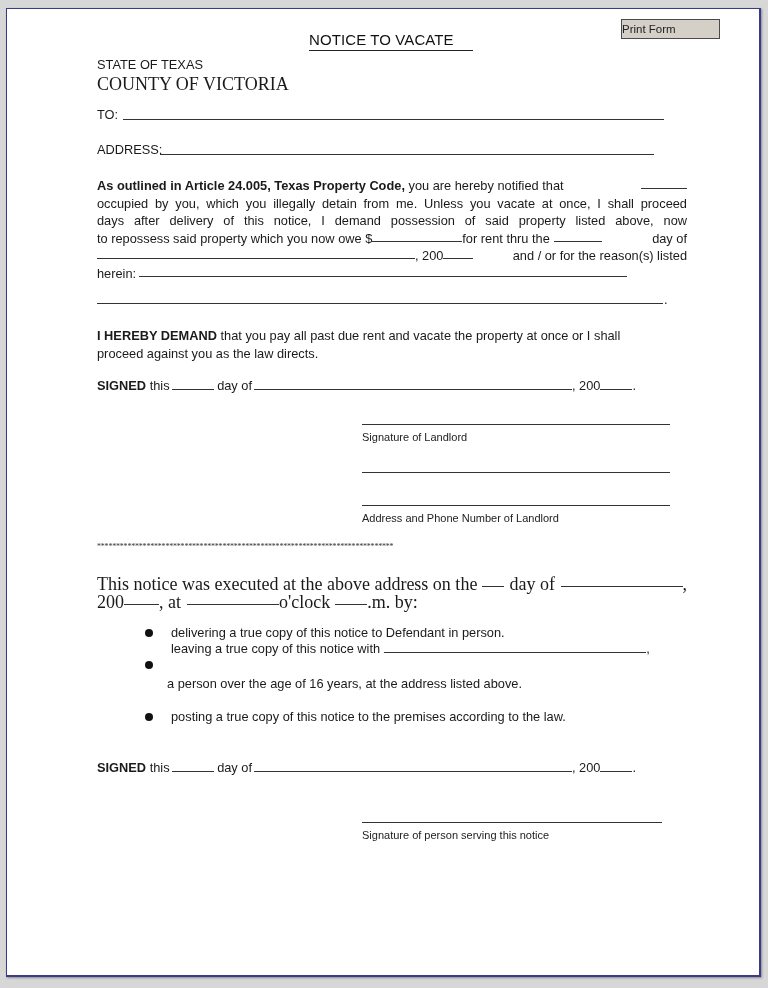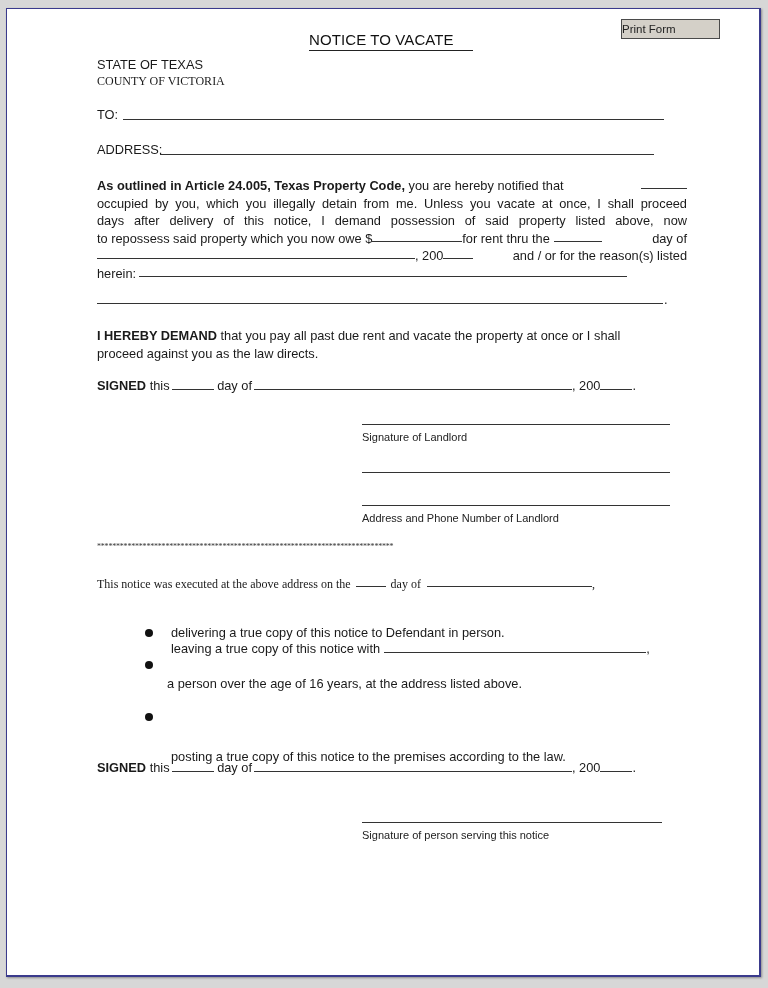--- a/index.html
+++ b/index.html
@@ -40,21 +40,21 @@
     font-size: 15px;
     color: #111;
     letter-spacing: 0.1px;
   }
   .title-rule {
     position: absolute;
     left: 302px; top: 41px;
     width: 164px; height: 1px;
     background: #222;
   }
-  .serif { font-family: "Liberation Serif", serif; font-size: 12px; }
+  .serif { font-family: "Liberation Serif", serif; font-size: 18px; }
   .sans13 { font-size: 12.8px; }
   .line {
     position: absolute; height: 0;
     border-bottom: 1px solid #333;
   }
   .blank {
     display: inline-block;
     border-bottom: 1px solid #333;
     height: 11px;
     vertical-align: baseline;
@@ -139,35 +139,44 @@
   <div class="abs" style="left:90px; top:533px; font-size:8px; letter-spacing:-0.2px; color:#333; white-space:nowrap; font-family:'Liberation Serif', serif;">******************************************************************************</div>
 
   <div class="abs serif" style="left:90px; top:566px; width:590px; line-height:18px;">
     <div style="display:flex; white-space:nowrap;">
       <span>This notice was executed at the above address on the</span>
       <span class="blank" style="width:30px; margin:0 5px;"></span>
       <span>day of</span>
       <span class="blank" style="width:165px; margin-left:6px;"></span>
       <span>,</span>
     </div>
+    <div style="display:flex; white-space:nowrap;">
+      <span>200</span>
+      <span class="blank" style="width:35px;"></span>
+      <span>, at</span>
+      <span class="blank" style="width:92px; margin-left:6px;"></span>
+      <span>o'clock</span>
+      <span class="blank" style="width:32px; margin-left:5px;"></span>
+      <span>.m. by:</span>
+    </div>
   </div>
 
   <div class="bullet-dot" style="left:138px; top:620px;"></div>
   <div class="abs sans13" style="left:164px; top:616px;">delivering a true copy of this notice to Defendant in person.</div>
 
   <div class="bullet-dot" style="left:138px; top:652px;"></div>
   <div class="abs sans13" style="left:164px; top:632px; white-space:nowrap; display:flex;">
     <span>leaving a true copy of this notice with</span>
     <span class="blank" style="width:262px; margin-left:4px;"></span>
     <span>,</span>
   </div>
   <div class="abs sans13" style="left:160px; top:667px;">a person over the age of 16 years, at the address listed above.</div>
 
   <div class="bullet-dot" style="left:138px; top:704px;"></div>
-  <div class="abs sans13" style="left:164px; top:700px;margin-top:40px;">posting a true copy of this notice to the premises according to the law.</div>
+  <div class="abs sans13" style="left:164px; top:700px;">posting a true copy of this notice to the premises according to the law.</div>
 
   <div class="abs sans13" style="left:90px; top:751px; white-space:nowrap;">
     <b>SIGNED</b>
     <span>this</span><span class="blank" style="width:42px; margin-left:2px;"></span>
     <span>day of</span><span class="blank" style="width:318px; margin-left:2px;"></span><span>, 200</span><span class="blank" style="width:32px;"></span><span>.</span>
   </div>
 
   <div class="line" style="left:355px; top:813px; width:300px;"></div>
   <div class="caption" style="left:355px; top:820px;">Signature of person serving this notice</div>
 

